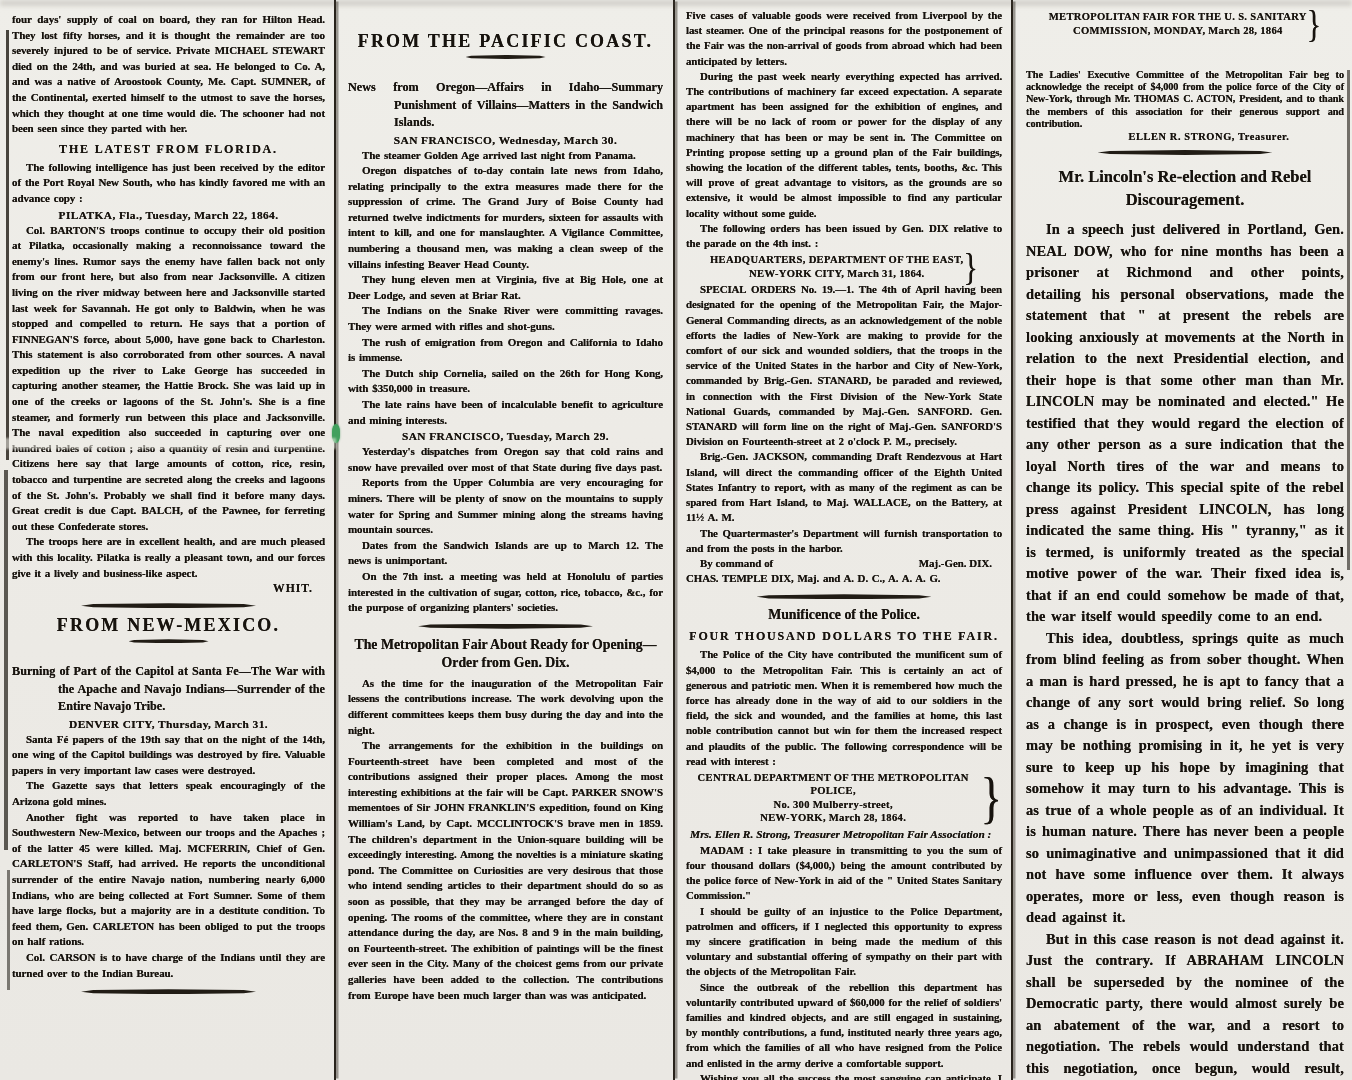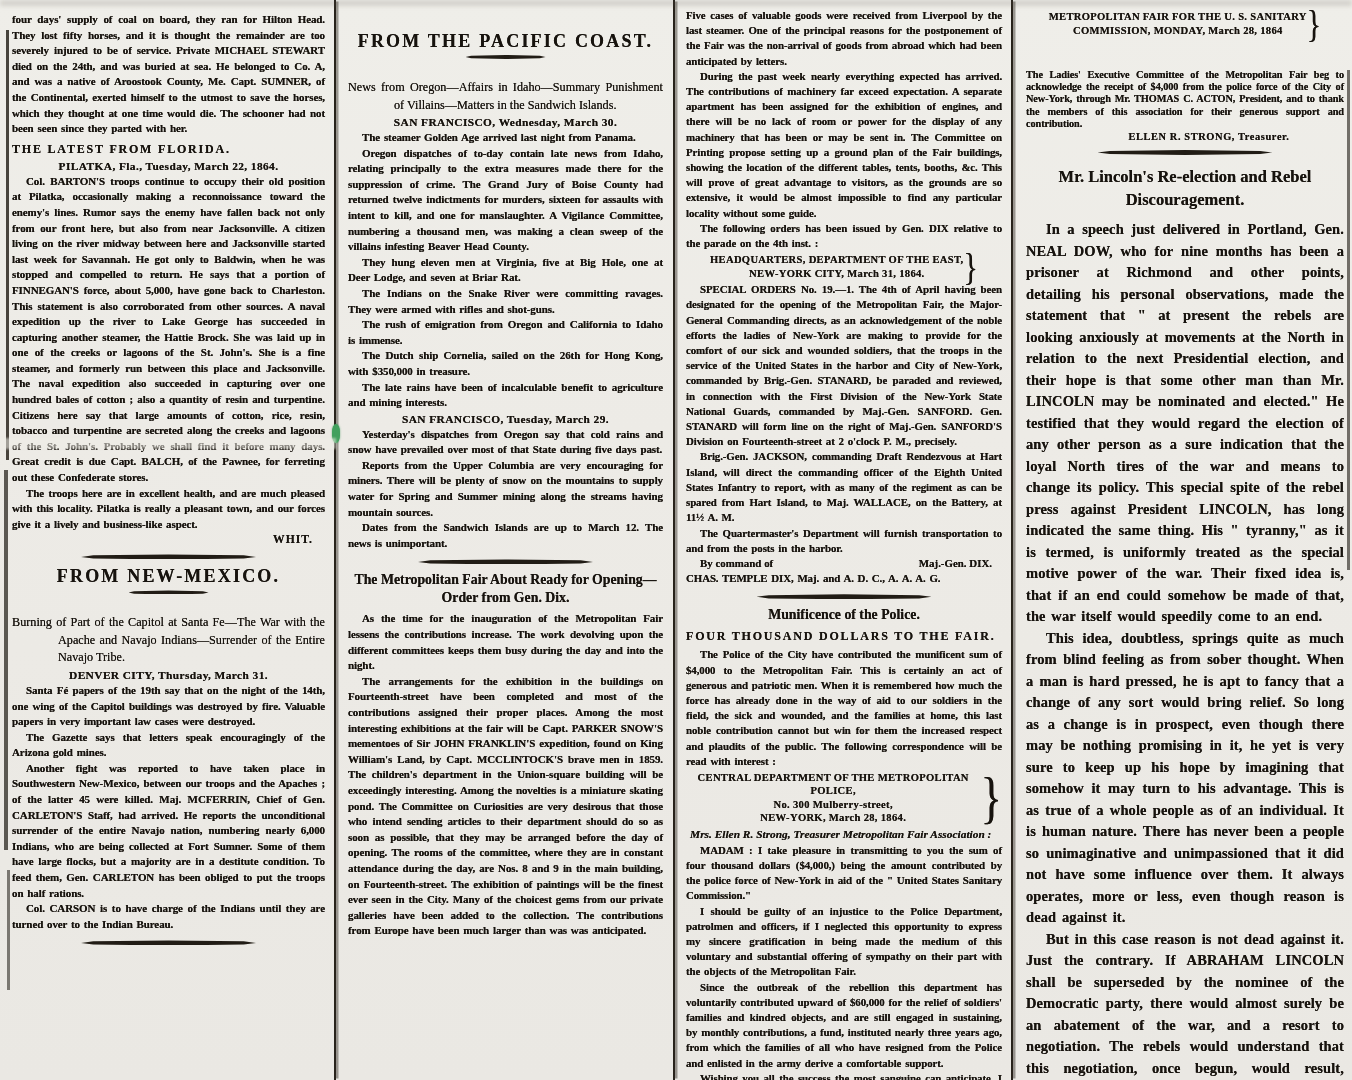--- a/index.html
+++ b/index.html
@@ -20,22 +20,22 @@
   .para{font-size:11px;line-height:15.6px;text-align:justify;text-indent:14px;
         font-weight:700;letter-spacing:-.1px;word-spacing:1.2px;margin:0;}
   .para.noind{text-indent:0;}
   .col3 .para{line-height:15.2px;font-size:10.9px;}
   .para.lg{font-size:14.5px;line-height:21.5px;text-indent:20px;word-spacing:2px;letter-spacing:.1px;}
   .para.sm{font-size:10.3px;line-height:12.2px;margin-top:32px;}
 
   .h1{font-size:18px;font-weight:700;text-align:center;letter-spacing:2.2px;margin:5px 0 2px;}
   .h2{font-size:13.8px;font-weight:700;text-align:center;line-height:18px;margin:7px 6px 4px;}
   .h2.lg{font-size:16.5px;line-height:23px;margin:10px 0 8px;}
-  .h3{font-size:12px;font-weight:700;letter-spacing:1.8px;margin:5px 0 3px;}
-  .subhead{font-weight:400;font-size:12.2px;line-height:17.5px;text-align:justify;
+  .h3{font-size:12px;font-weight:700;text-align:center;letter-spacing:1.8px;margin:5px 0 3px;}
+  .subhead{font-weight:700;font-size:12.2px;line-height:17.5px;text-align:justify;
            padding-left:46px;text-indent:-46px;margin:20px 0 2px;}
   .dateline{text-align:center;font-size:11.4px;font-weight:700;letter-spacing:.4px;margin:2px 0;}
   .sig{text-align:right;font-weight:700;font-size:11.6px;letter-spacing:1px;padding-right:12px;margin:1px 0 2px;}
   .sig.sm{font-size:10.4px;letter-spacing:.6px;text-align:center;padding-left:60px;}
   .addressee{font-style:italic;font-weight:700;font-size:11.4px;line-height:15.2px;
              padding-left:30px;text-indent:-26px;margin:1px 0;}
   .split{display:flex;justify-content:space-between;font-weight:700;font-size:10.9px;
          line-height:15.2px;padding:0 10px 0 14px;}
 
   .letterhead{display:flex;justify-content:center;align-items:center;margin:2px 0;}
@@ -59,20 +59,21 @@
   .tear{left:0;top:438px;width:336px;height:11px;background:rgba(238,236,230,.55);filter:blur(1.2px);}
   .top-smudge{left:0;top:0;width:1352px;height:6px;background:rgba(90,82,70,.18);filter:blur(2px);}
 </style>
 </head>
 <body>
 
 <div class="page">
   <section class="col col1 col-rule">
       <div class="para noind">four days' supply of coal on board, they ran for Hilton Head. They lost fifty horses, and it is thought the remainder are too severely injured to be of service. Private MICHAEL STEWART died on the 24th, and was buried at sea. He belonged to Co. A, and was a native of Aroostook County, Me. Capt. SUMNER, of the Continental, exerted himself to the utmost to save the horses, which they thought at one time would die. The schooner had not been seen since they parted with her.</div>
       <div class="h3">THE LATEST FROM FLORIDA.</div>
+      <div class="para">The following intelligence has just been received by the editor of the Port Royal New South, who has kindly favored me with an advance copy :</div>
       <div class="dateline">PILATKA, Fla., Tuesday, March 22, 1864.</div>
       <div class="para">Col. BARTON'S troops continue to occupy their old position at Pilatka, occasionally making a reconnoissance toward the enemy's lines. Rumor says the enemy have fallen back not only from our front here, but also from near Jacksonville. A citizen living on the river midway between here and Jacksonville started last week for Savannah. He got only to Baldwin, when he was stopped and compelled to return. He says that a portion of FINNEGAN'S force, about 5,000, have gone back to Charleston. This statement is also corroborated from other sources. A naval expedition up the river to Lake George has succeeded in capturing another steamer, the Hattie Brock. She was laid up in one of the creeks or lagoons of the St. John's. She is a fine steamer, and formerly run between this place and Jacksonville. The naval expedition also succeeded in capturing over one hundred bales of cotton ; also a quantity of resin and turpentine. Citizens here say that large amounts of cotton, rice, resin, tobacco and turpentine are secreted along the creeks and lagoons of the St. John's. Probably we shall find it before many days. Great credit is due Capt. BALCH, of the Pawnee, for ferreting out these Confederate stores.</div>
       <div class="para">The troops here are in excellent health, and are much pleased with this locality. Pilatka is really a pleasant town, and our forces give it a lively and business-like aspect.</div>
       <div class="sig">WHIT.</div>
       <div class="divider">
         <span class="bar"></span>
       </div>
       <div class="h1">FROM NEW-MEXICO.</div>
       <div class="divider sm">
         <span class="bar"></span>
@@ -98,20 +99,21 @@
       <div class="para">Oregon dispatches of to-day contain late news from Idaho, relating principally to the extra measures made there for the suppression of crime. The Grand Jury of Boise County had returned twelve indictments for murders, sixteen for assaults with intent to kill, and one for manslaughter. A Vigilance Committee, numbering a thousand men, was making a clean sweep of the villains infesting Beaver Head County.</div>
       <div class="para">They hung eleven men at Virginia, five at Big Hole, one at Deer Lodge, and seven at Briar Rat.</div>
       <div class="para">The Indians on the Snake River were committing ravages. They were armed with rifles and shot-guns.</div>
       <div class="para">The rush of emigration from Oregon and California to Idaho is immense.</div>
       <div class="para">The Dutch ship Cornelia, sailed on the 26th for Hong Kong, with $350,000 in treasure.</div>
       <div class="para">The late rains have been of incalculable benefit to agriculture and mining interests.</div>
       <div class="dateline">SAN FRANCISCO, Tuesday, March 29.</div>
       <div class="para">Yesterday's dispatches from Oregon say that cold rains and snow have prevailed over most of that State during five days past.</div>
       <div class="para">Reports from the Upper Columbia are very encouraging for miners. There will be plenty of snow on the mountains to supply water for Spring and Summer mining along the streams having mountain sources.</div>
       <div class="para">Dates from the Sandwich Islands are up to March 12. The news is unimportant.</div>
+      <div class="para">On the 7th inst. a meeting was held at Honolulu of parties interested in the cultivation of sugar, cotton, rice, tobacco, &amp;c., for the purpose of organizing planters' societies.</div>
       <div class="divider">
         <span class="bar"></span>
       </div>
       <div class="h2">The Metropolitan Fair About Ready for Opening—Order from Gen. Dix.</div>
       <div class="para">As the time for the inauguration of the Metropolitan Fair lessens the contributions increase. The work devolving upon the different committees keeps them busy during the day and into the night.</div>
       <div class="para">The arrangements for the exhibition in the buildings on Fourteenth-street have been completed and most of the contributions assigned their proper places. Among the most interesting exhibitions at the fair will be Capt. PARKER SNOW'S mementoes of Sir JOHN FRANKLIN'S expedition, found on King William's Land, by Capt. MCCLINTOCK'S brave men in 1859. The children's department in the Union-square building will be exceedingly interesting. Among the novelties is a miniature skating pond. The Committee on Curiosities are very desirous that those who intend sending articles to their department should do so as soon as possible, that they may be arranged before the day of opening. The rooms of the committee, where they are in constant attendance during the day, are Nos. 8 and 9 in the main building, on Fourteenth-street. The exhibition of paintings will be the finest ever seen in the City. Many of the choicest gems from our private galleries have been added to the collection. The contributions from Europe have been much larger than was was anticipated.</div>
     </section>
   <section class="col col3 col-rule">
       <div class="para noind">Five cases of valuable goods were received from Liverpool by the last steamer. One of the principal reasons for the postponement of the Fair was the non-arrival of goods from abroad which had been anticipated by letters.</div>
       <div class="para">During the past week nearly everything expected has arrived. The contributions of machinery far exceed expectation. A separate apartment has been assigned for the exhibition of engines, and there will be no lack of room or power for the display of any machinery that has been or may be sent in. The Committee on Printing propose setting up a ground plan of the Fair buildings, showing the location of the different tables, tents, booths, &amp;c. This will prove of great advantage to visitors, as the grounds are so extensive, it would be almost impossible to find any particular locality without some guide.</div>

